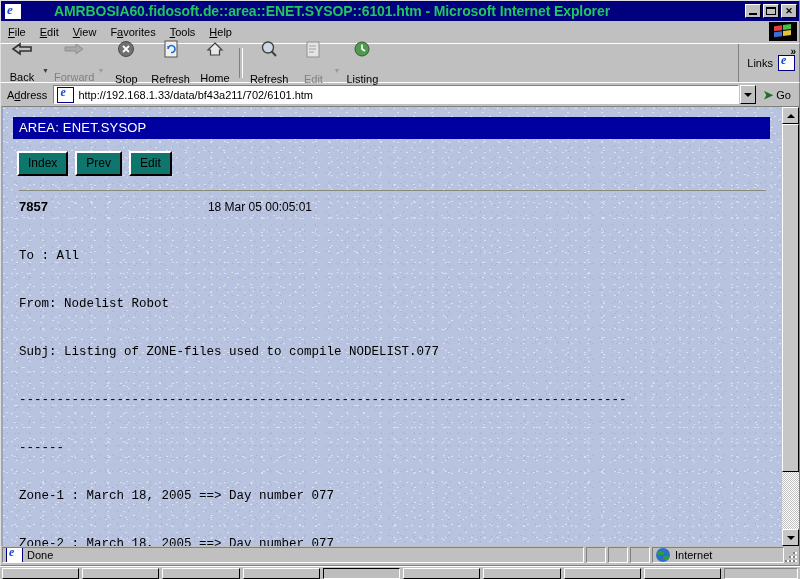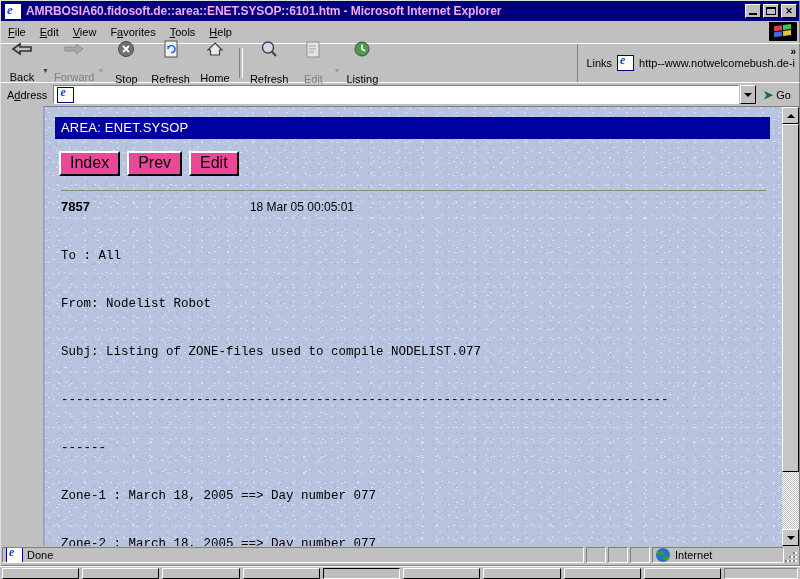--- a/index.html
+++ b/index.html
@@ -30,23 +30,24 @@
   .ie-doc-icon{
     width:16px;height:15px;margin-right:4px;flex:none;position:relative;
     background:#ffffff;border:1px solid #000080;
   }
   .ie-doc-icon:after{
     content:"e";position:absolute;left:2px;top:-2px;
     font-family:"Liberation Serif",serif;font-style:italic;font-weight:bold;
     font-size:13px;color:#1a4fcc;
   }
   .title-text{
-    color:#f0abfc;font-weight:bold;font-size:12px;
+    color:#22c55e;font-weight:bold;font-size:14px;
     white-space:nowrap;overflow:hidden;flex:1;
     letter-spacing:-0.1px;
+    margin-left:28px;
   }
   .win-btns{display:flex;gap:2px;align-items:center;flex:none;}
   .wbtn{
     width:16px;height:14px;background:#c0c0c0;
     border-top:1px solid #ffffff;border-left:1px solid #ffffff;
     border-right:1px solid #000000;border-bottom:1px solid #000000;
     position:relative;box-sizing:border-box;
     font-size:9px;line-height:12px;text-align:center;color:#000;
   }
   .wbtn i{position:absolute;display:block;background:#000;}
@@ -150,21 +151,20 @@
   }
   .arrow-dn{width:0;height:0;border-left:4px solid transparent;border-right:4px solid transparent;border-top:4px solid #000;}
   .go-btn{display:flex;align-items:center;gap:3px;padding:0 6px 0 7px;font-size:11px;color:#000;white-space:nowrap;}
   .go-arrow{color:#1a6f2a;font-size:12px;font-weight:bold;}
 
   
   .pagewrap{
     flex:1;display:flex;min-height:0;
     border-left:1px solid #dfdfdf;border-right:1px solid #808080;
     background:#c0c0c0;
-    padding-left:42px;
   }
   .page{
     flex:1;min-width:0;position:relative;overflow:hidden;
     background-color:#b7c3df;
     border-top:1px solid #808080;
     border-left:2px solid #9aa5bf;
   }
   .page:before{
     
     content:"";position:absolute;inset:0;pointer-events:none;opacity:.5;
@@ -180,21 +180,21 @@
     background-size:13px 11px,17px 15px,11px 13px,19px 17px,15px 12px,21px 19px,12px 16px,16px 14px;
   }
   .page-inner{position:relative;padding:10px 12px 0 10px;}
   .area-bar{
     background:#0000a0;color:#ffffff;font-size:13px;
     padding:3px 6px 4px;letter-spacing:0.2px;
     margin:0 0 2px 0;
   }
   .btnrow{padding:10px 0 6px 4px;display:flex;gap:7px;}
   .btn3d{
-    background:#ec4899;color:#000;font-size:16px;
+    background:#0f766e;color:#000;font-size:12px;
     padding:3px 9px 4px;
     border-top:2px solid #ffffff;border-left:2px solid #ffffff;
     border-right:2px solid #000000;border-bottom:2px solid #000000;
     box-sizing:border-box;line-height:14px;
   }
   .hr{
     height:0;border:0;border-top:1px solid #8a8a7a;
     margin:8px 4px 8px 6px;
   }
   .msgbody{
@@ -399,29 +399,29 @@
           </svg>
       </div>
       <div class="tb-lbl">Listing</div>
     </div>
 
     <div class="tb-spacer"></div>
 
     <div class="tb-links">
       <span>Links</span>
       <span class="linkico"></span>
-      <span>http--www.notwelcomebush.de-i</span>
       <span class="chev">»</span>
     </div>
   </div>
 
   <div class="addrbar">
     <div class="addr-label">A<u>d</u>dress</div>
     <div class="addr-field">
       <span class="addr-ico"></span>
+      <span class="addr-text">http://192.168.1.33/data/bf43a211/702/6101.htm</span>
     </div>
     <div class="addr-drop">
       <span class="arrow-dn"></span>
     </div>
     <div class="go-btn">
       <span class="go-arrow">➤</span>
       <span>Go</span>
     </div>
   </div>
 

